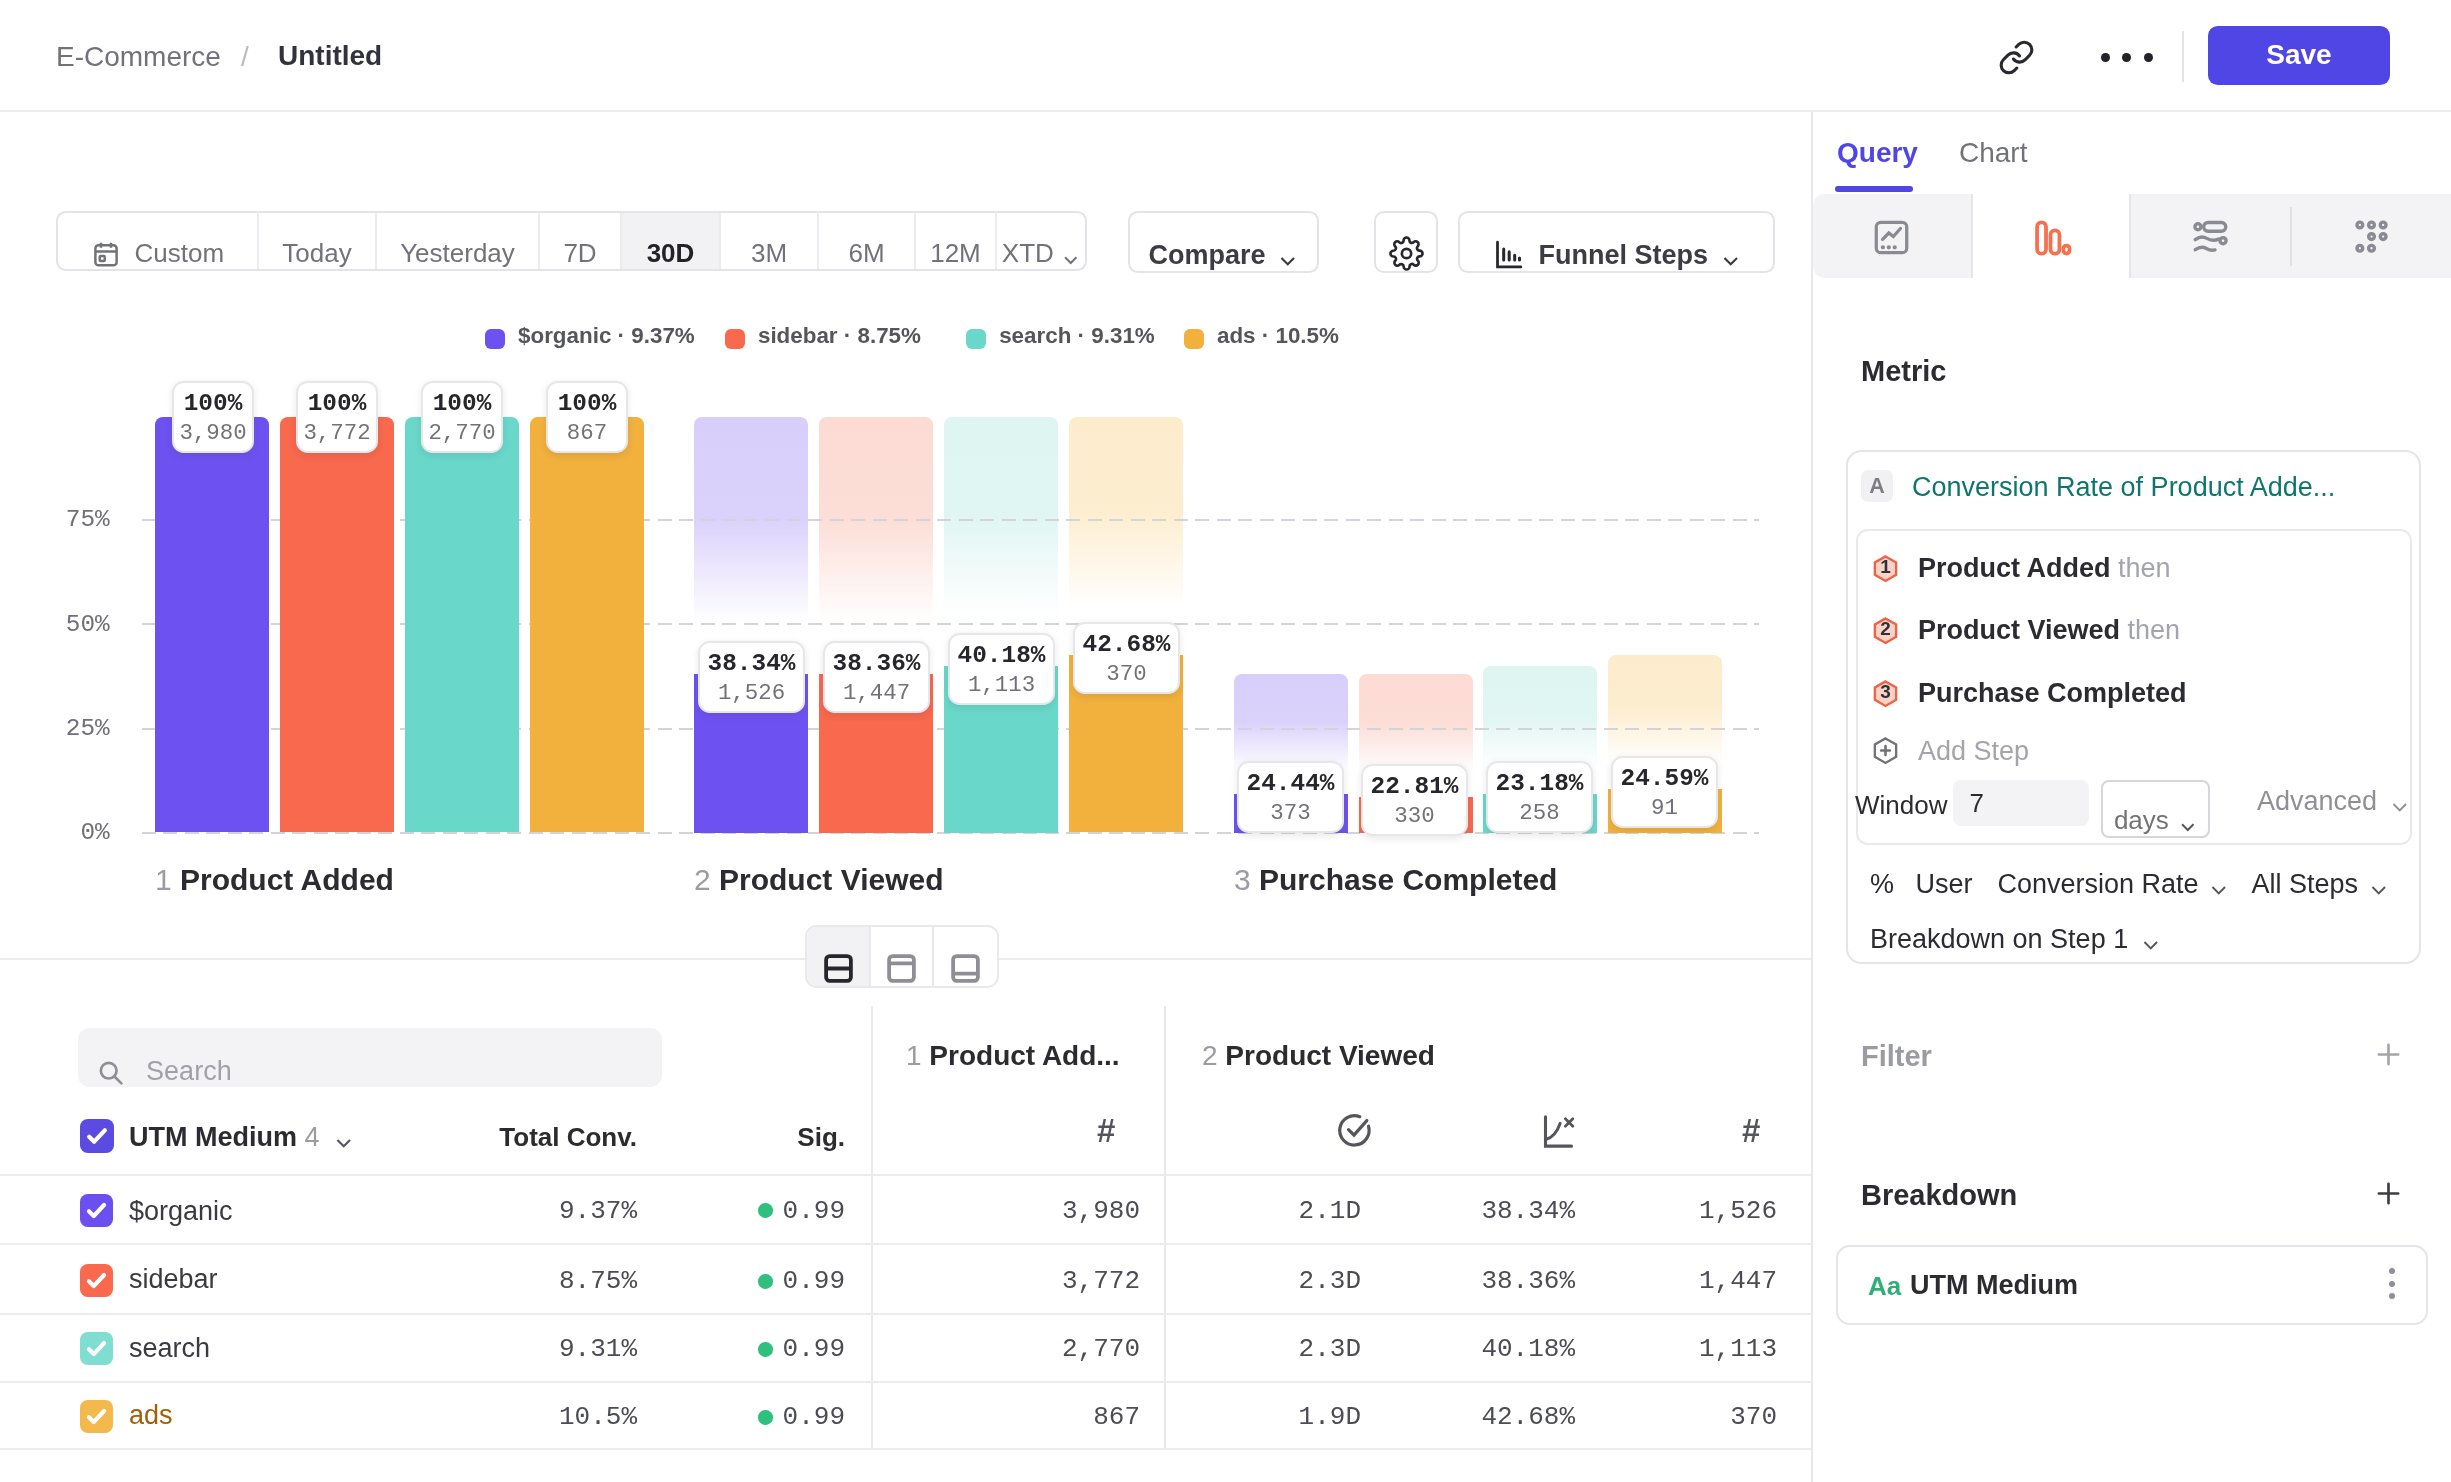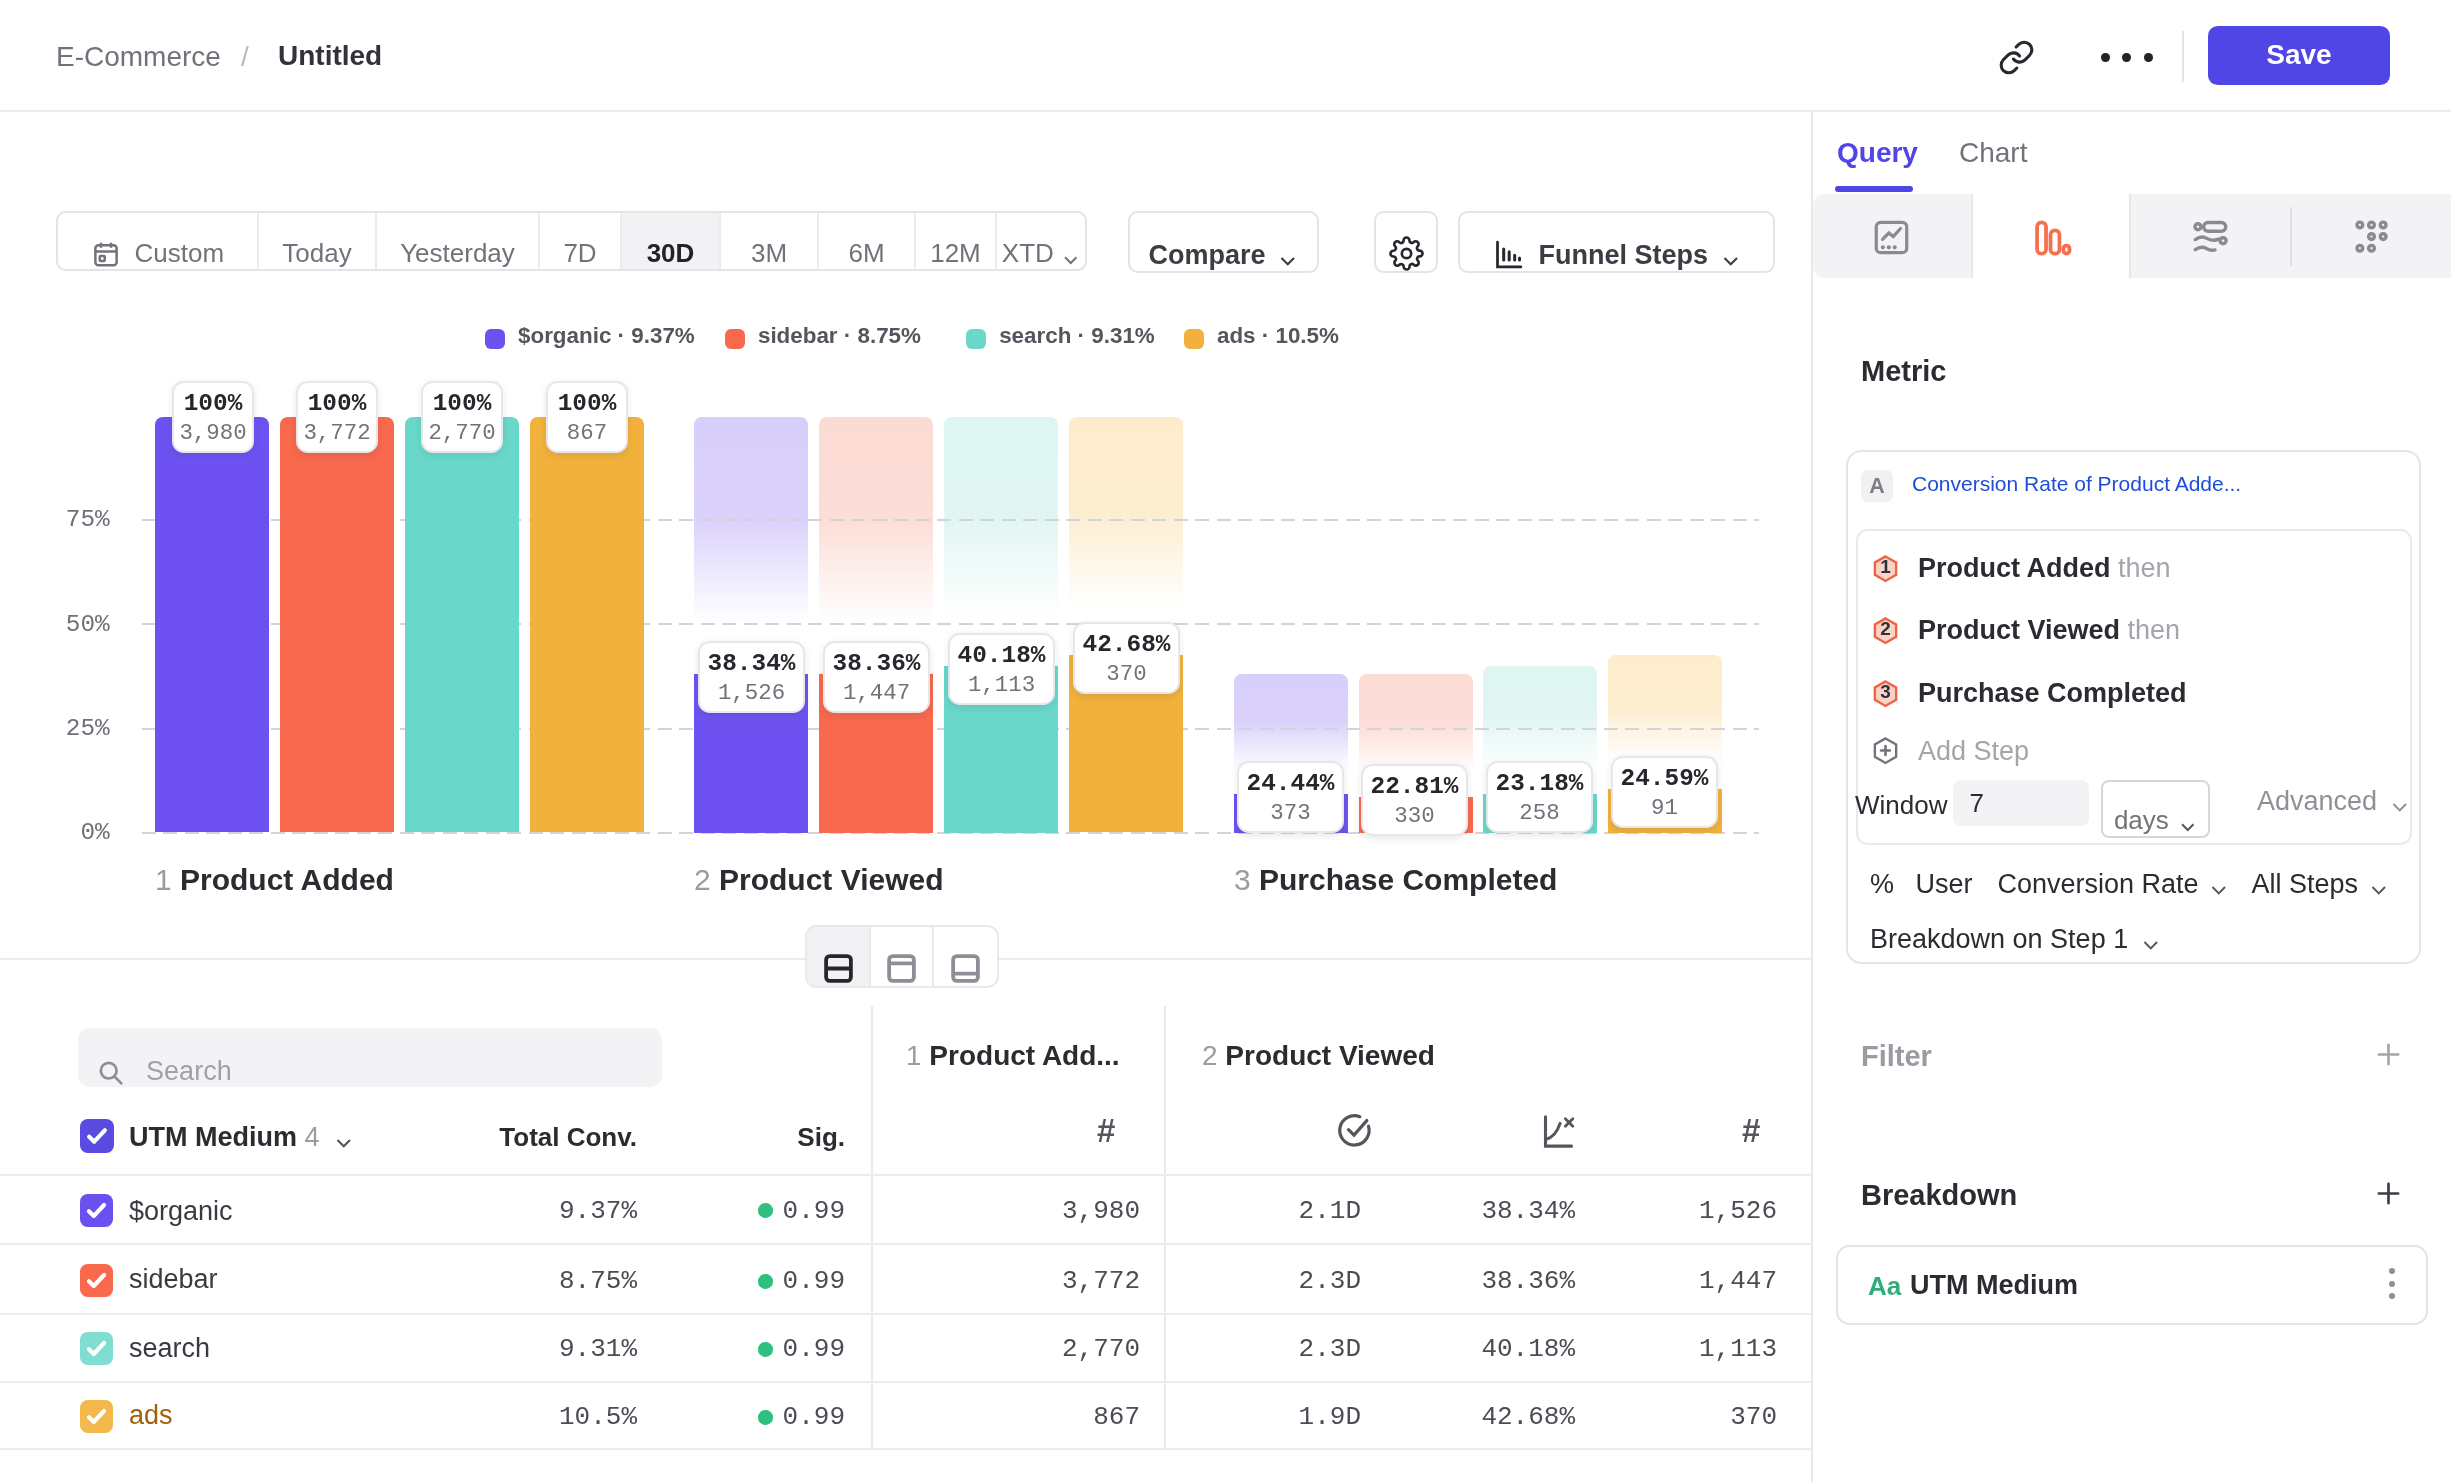--- a/index.html
+++ b/index.html
@@ -327,21 +327,21 @@
   <circle cx="12" cy="11.5" r="1.6"></circle>
     <circle cx="18.5" cy="11.5" r="1.6"></circle>
   <circle cx="5.5" cy="18" r="1.6"></circle>
     <circle cx="12" cy="18" r="1.6"></circle>
 </svg>
 
 <div class="abs" style="left:1861px;top:355px;font-size:29px;font-weight:bold;color:#2b2b31;">Metric</div>
 
 <div class="abs" style="left:1846px;top:450px;width:575px;height:514px;border:2px solid #e5e5e9;border-radius:15.6px;"></div>
 <div class="abs" style="left:1861px;top:470px;width:32px;height:32px;background:#f1f1f3;border-radius:6.8px;text-align:center;line-height:32px;font-size:21.5px;font-weight:bold;color:#7d7d86;">A</div>
-<div class="abs" style="left:1912px;top:472px;font-size:21px;color:#1d4ed8;">Conversion Rate of Product Adde...</div>
+<div class="abs" style="left:1912px;top:472px;font-size:27px;color:#0f766e;">Conversion Rate of Product Adde...</div>
 
 <div class="abs" style="left:1856px;top:529px;width:556px;height:316px;border:2px solid #e9e9ec;border-radius:11.7px;"></div>
 
 <svg class="abs" style="left:1868px;top:551px;" width="35" height="35" viewBox="0 0 24 24">
   <path d="M12 2.2l7.3 4.2v8.4L12 19l-7.3-4.2V6.4z" transform="translate(0,1.5)" fill="#fbd3c6" stroke="#ef6244" stroke-width="1.6"></path>
   <text x="12" y="15.3" text-anchor="middle" font-size="13" font-weight="bold" fill="#30303a" font-family="Liberation Sans, sans-serif">1</text>
 </svg>
 <div class="abs" style="left:1918px;top:553px;font-size:27px;font-weight:bold;color:#2b2b31;">Product Added <span style="font-weight:normal;color:#a4a4ad;">then</span></div>
 <svg class="abs" style="left:1868px;top:613px;" width="35" height="35" viewBox="0 0 24 24">
   <path d="M12 2.2l7.3 4.2v8.4L12 19l-7.3-4.2V6.4z" transform="translate(0,1.5)" fill="#fbd3c6" stroke="#ef6244" stroke-width="1.6"></path>

